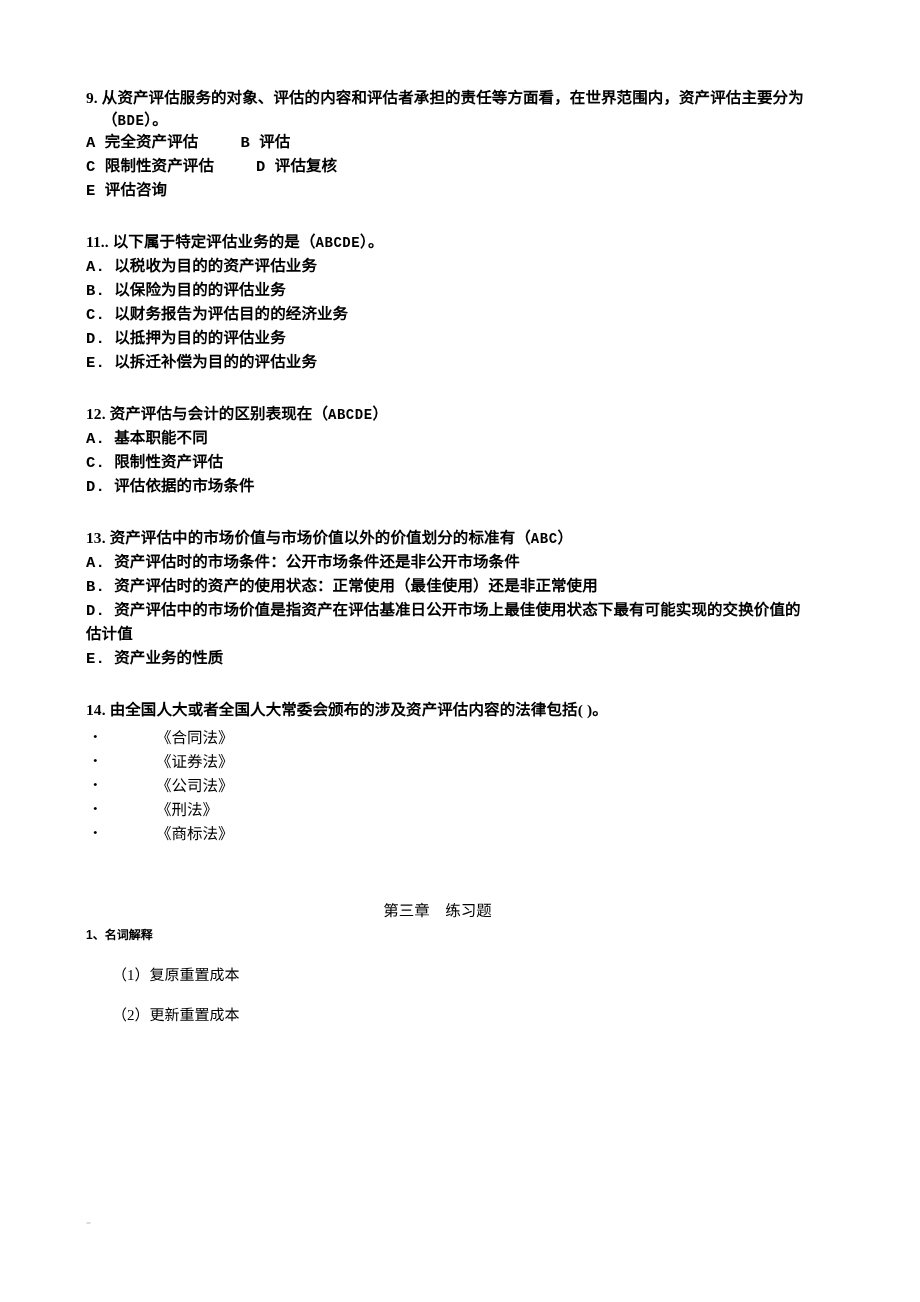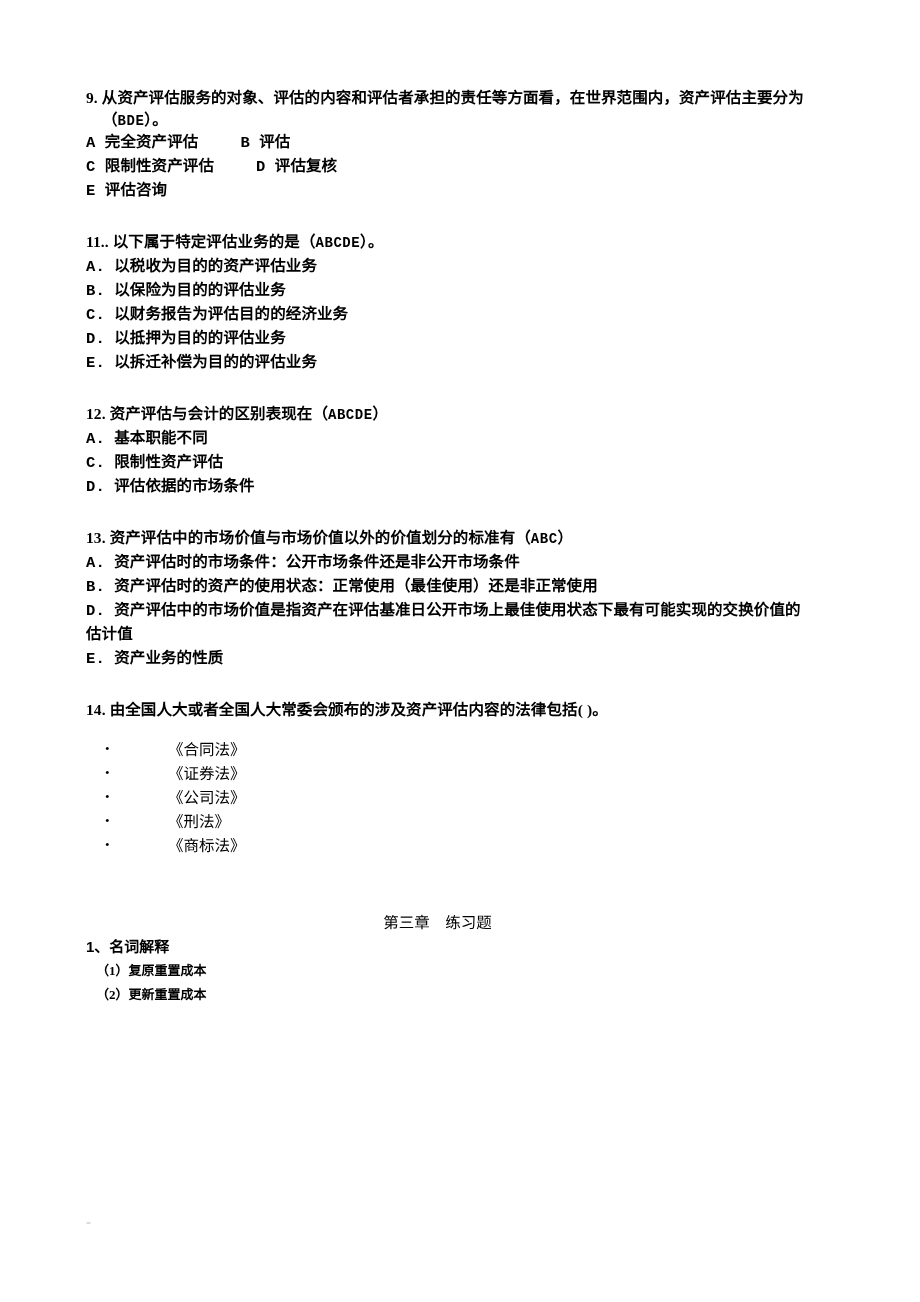--- a/index.html
+++ b/index.html
@@ -70,21 +70,21 @@
   .ans {
     font-family: "Liberation Mono", "DejaVu Sans Mono", monospace;
     font-size: 14px;
     font-weight: bold;
     letter-spacing: 0.5px;
   }
 
   
   ul.bullets {
     list-style: none;
-    margin: 16px;
+    margin: 4px;
     padding: 0;
   }
   ul.bullets li {
     font-size: 15.5px;
     line-height: 24px;
     font-weight: normal;
     position: relative;
     padding-left: 66px;
     margin: 0;
   }
@@ -100,31 +100,31 @@
   
   .chapter-heading {
     text-align: center;
     font-size: 15.5px;
     line-height: 24px;
     font-weight: normal;
     margin: 0;
     padding-right: 45px;
   }
   .section-title {
-    font-size: 15px;
+    font-size: 12px;
     line-height: 24px;
     font-weight: bold;
     margin: 0;
     font-family: "Liberation Sans", "DejaVu Sans", sans-serif;
   }
   .sub-item {
-    font-size: 13px;
+    font-size: 15px;
     line-height: 24px;
-    font-weight: bold;
-    margin: 0;
+    font-weight: normal;
+    margin: 16px;
     padding-left: 10px;
   }
   .spacer-md { height: 26px; }
 
   
   .speck {
     position: absolute;
     left: 86px;
     top: 1222px;
     width: 5px;

